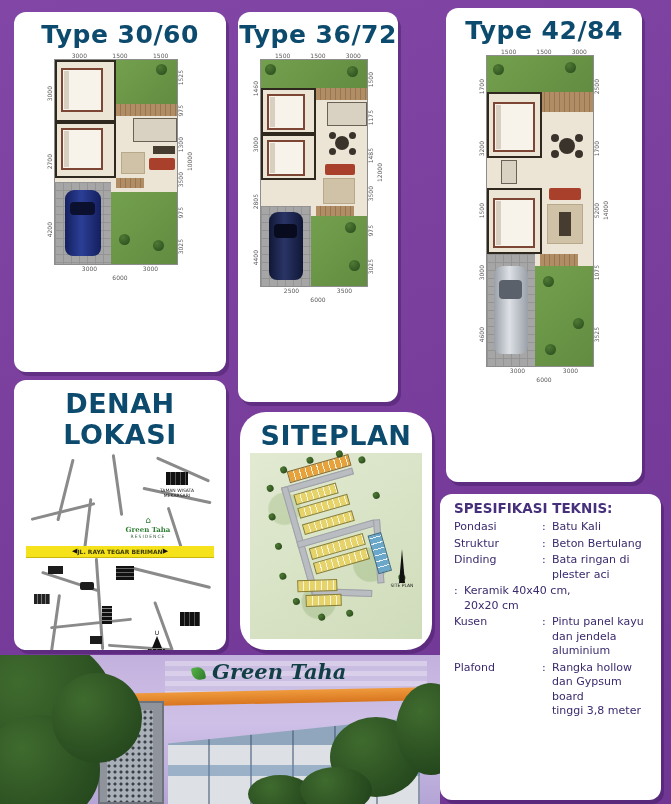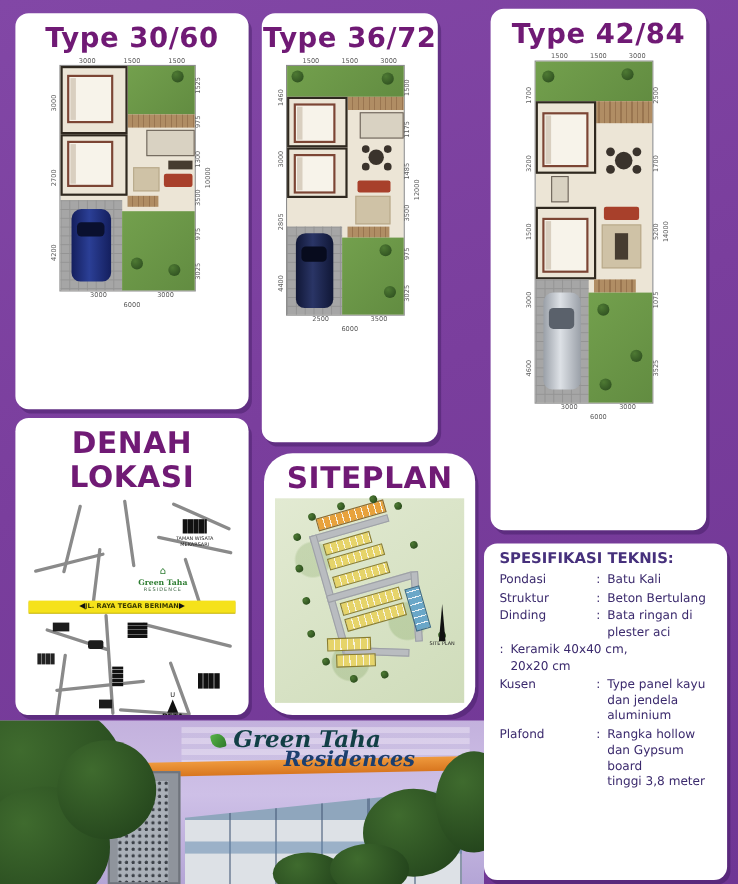--- a/index.html
+++ b/index.html
@@ -7,21 +7,21 @@
     width:671px;height:804px;position:relative;overflow:hidden;
     background:linear-gradient(160deg,#8247a6 0%,#7a3e9d 45%,#6f3694 100%);
     font-family:"DejaVu Sans","Liberation Sans",sans-serif;
   }
   .card{
     position:absolute;background:#fff;border-radius:12px;
     box-shadow:3px 4px 0 rgba(50,16,80,.35);
     overflow:hidden;
   }
   .card-title{
-    text-align:center;font-weight:800;color:#701a75;
+    text-align:center;font-weight:800;color:#0c4a6e;
     letter-spacing:.5px;padding-top:8px;
   }
   
   .pw{display:flex;flex-direction:column;align-items:center;margin-top:2px;}
   .dims-h{display:flex;justify-content:space-around;font-size:6px;color:#5a5a5a;height:9px;align-items:center;}
   .dims-v{display:flex;flex-direction:column;justify-content:space-around;width:9px;font-size:6px;color:#5a5a5a;align-items:center;}
   .dims-v .dim{writing-mode:vertical-rl;transform:rotate(180deg);line-height:1;}
   .dims-h .dim{line-height:1;}
   .plot{position:relative;background:#ece5d6;outline:1.5px solid #8d8d8d;}
   .plot *{position:absolute;box-sizing:border-box;}
@@ -420,21 +420,21 @@
         <span class="spec-value">Bata ringan di plester aci</span>
       </div>
       <div class="spec-row">
         <span class="spec-colon">:</span>
         <span class="spec-value">Keramik 40x40 cm,
 20x20 cm</span>
       </div>
       <div class="spec-row">
         <span class="spec-label">Kusen</span>
         <span class="spec-colon">:</span>
-        <span class="spec-value">Type panel kayu
+        <span class="spec-value">Pintu panel kayu
 dan jendela aluminium</span>
       </div>
       <div class="spec-row">
         <span class="spec-label">Plafond</span>
         <span class="spec-colon">:</span>
         <span class="spec-value">Rangka hollow
 dan Gypsum board
 tinggi 3,8 meter</span>
       </div>
     </div>
@@ -446,21 +446,20 @@
     <div class="band"></div>
   </div>
   <div class="signwall" style="left:165px;top:6px;width:262px;height:38px;"></div>
   <div class="beam" style="left:56px;top:36px;width:384px;height:13px;transform:rotate(-1.2deg);"></div>
   <div class="beam" style="left:54px;top:40px;width:12px;height:84px;transform:rotate(12deg);"></div>
   <div class="pillar">
     <div class="panel"></div>
   </div>
   <span class="leaf" style="left:192px;top:12px;"></span>
   <div class="sign1" style="left:212px;top:4px;">Green Taha</div>
-  <div class="sign2" style="left:258px;top:24px;">Residences</div>
   <div class="blob" style="left:-34px;top:-18px;width:150px;height:150px;"></div>
   <div class="blob" style="left:-20px;top:60px;width:120px;height:110px;"></div>
   <div class="blob" style="left:52px;top:18px;width:90px;height:90px;"></div>
   <div class="blob" style="left:330px;top:62px;width:92px;height:80px;"></div>
   <div class="blob" style="left:396px;top:28px;width:70px;height:92px;"></div>
   <div class="blob" style="left:248px;top:120px;width:64px;height:38px;"></div>
   <div class="blob" style="left:300px;top:112px;width:72px;height:46px;"></div>
 </div>
 
 </body></html>

